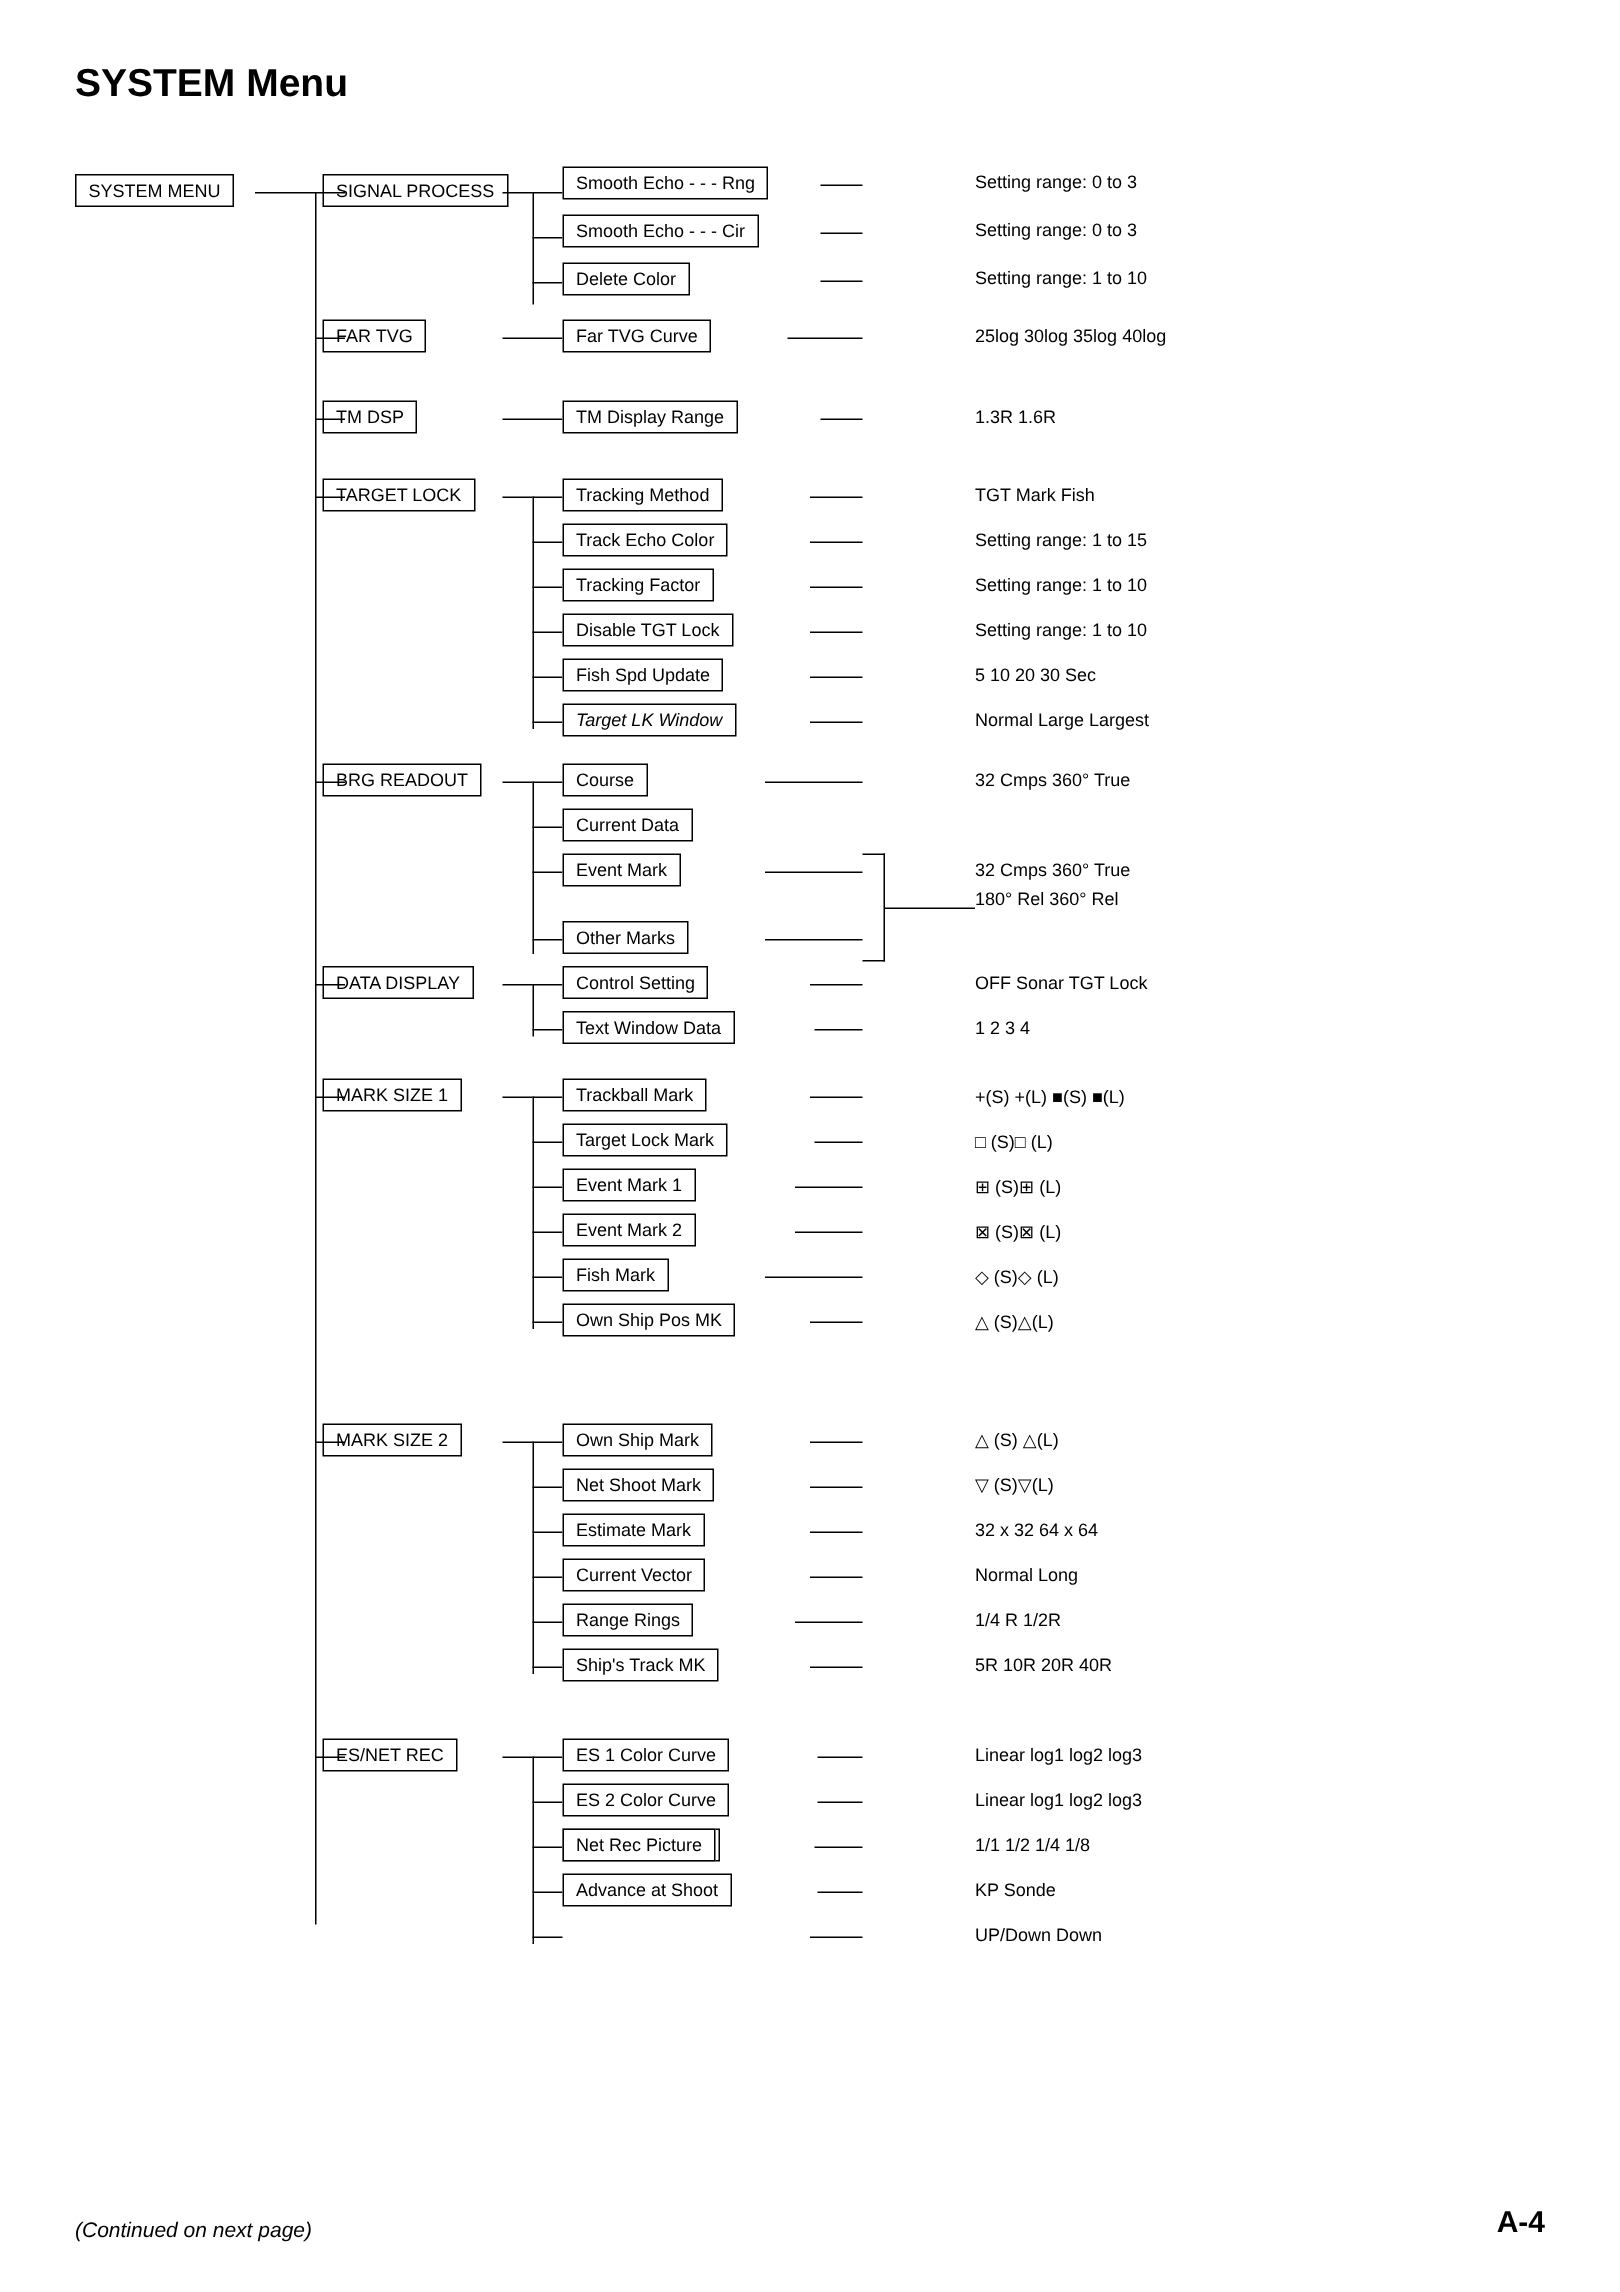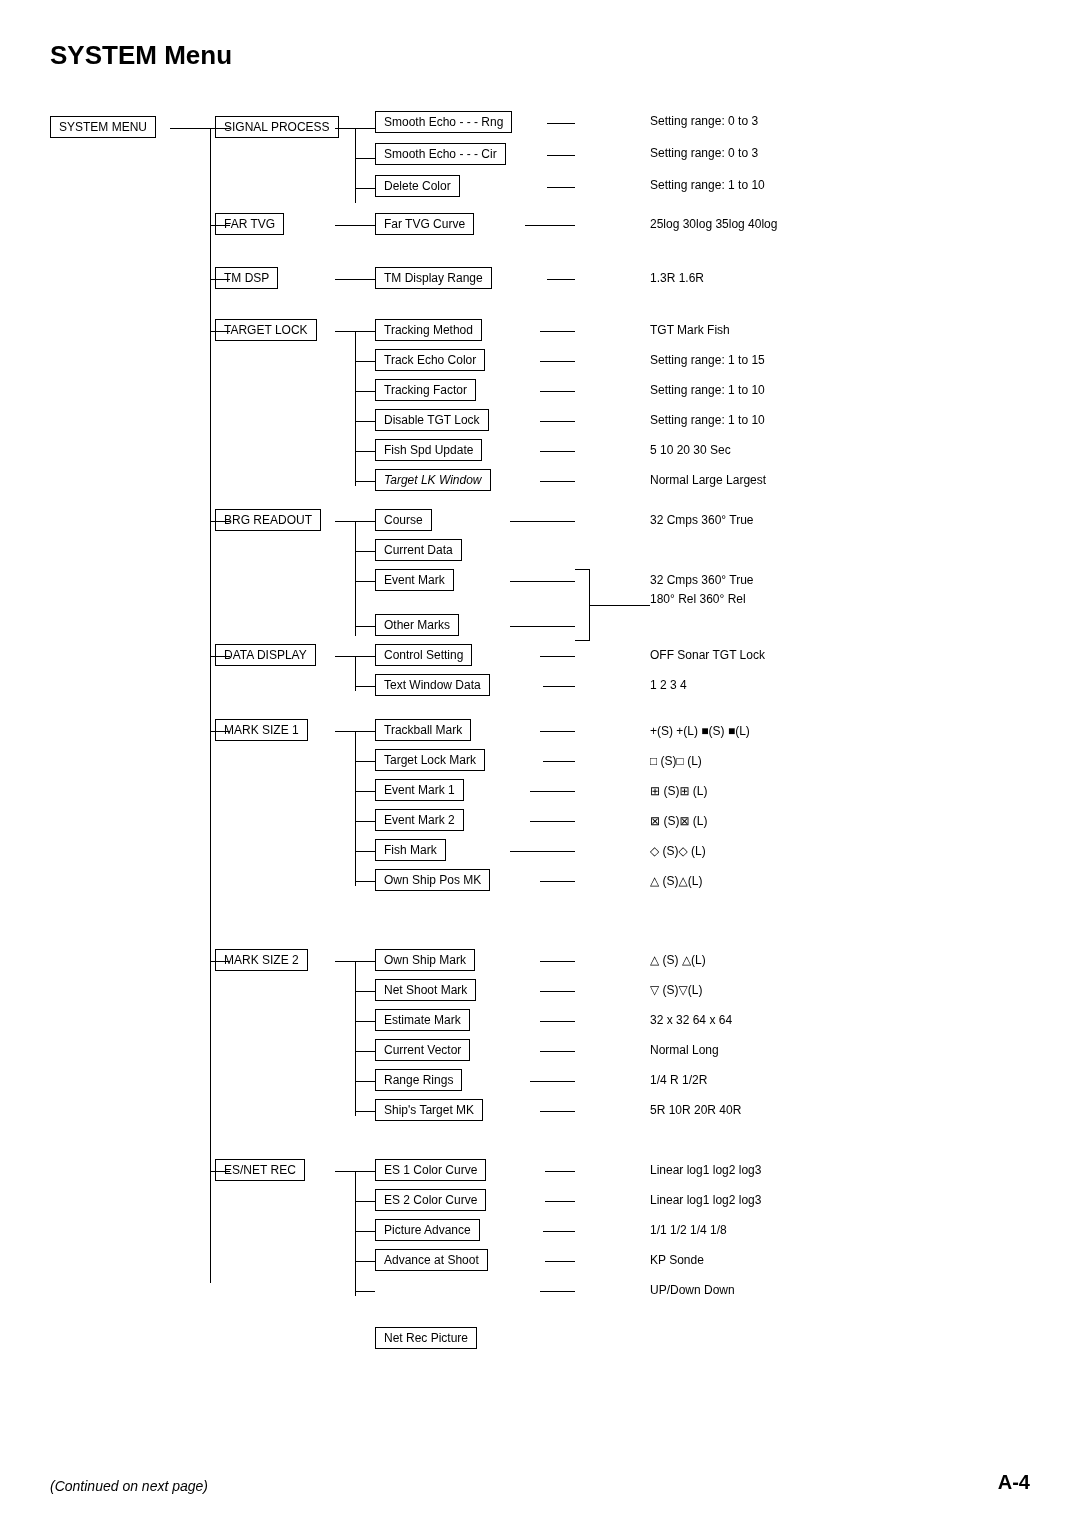--- a/index.html
+++ b/index.html
@@ -338,21 +338,21 @@
   <div style="position:absolute; left:325px; top:918px;">
     <div class="box">Estimate Mark</div>
   </div>
   <div style="position:absolute; left:325px; top:948px;">
     <div class="box">Current Vector</div>
   </div>
   <div style="position:absolute; left:325px; top:978px;">
     <div class="box">Range Rings</div>
   </div>
   <div style="position:absolute; left:325px; top:1008px;">
-    <div class="box">Ship's Target MK</div>
+    <div class="box">Ship's Track MK</div>
   </div>
 
   <div class="hline" style="left:490px; top:870px; width:35px;"></div>
   <div class="hline" style="left:490px; top:900px; width:35px;"></div>
   <div class="hline" style="left:490px; top:930px; width:35px;"></div>
   <div class="hline" style="left:490px; top:960px; width:35px;"></div>
   <div class="hline" style="left:480px; top:990px; width:45px;"></div>
   <div class="hline" style="left:490px; top:1020px; width:35px;"></div>
 
   <div style="position:absolute; left:600px; top:861px;">
@@ -391,21 +391,21 @@
   </div>
   <div style="position:absolute; left:325px; top:1098px;">
     <div class="box">ES 2 Color Curve</div>
   </div>
   <div style="position:absolute; left:325px; top:1128px;">
     <div class="box">Picture Advance</div>
   </div>
   <div style="position:absolute; left:325px; top:1158px;">
     <div class="box">Advance at Shoot</div>
   </div>
-  <div style="position:absolute; left:325px; top:1236px;text-align:right;">
+  <div style="position:absolute; left:325px; top:1128px;text-align:right;">
     <div class="box">Net Rec Picture</div>
   </div>
 
   <div class="hline" style="left:495px; top:1080px; width:30px;"></div>
   <div class="hline" style="left:495px; top:1110px; width:30px;"></div>
   <div class="hline" style="left:493px; top:1140px; width:32px;"></div>
   <div class="hline" style="left:495px; top:1170px; width:30px;"></div>
   <div class="hline" style="left:490px; top:1200px; width:35px;"></div>
 
   <div style="position:absolute; left:600px; top:1071px;">

